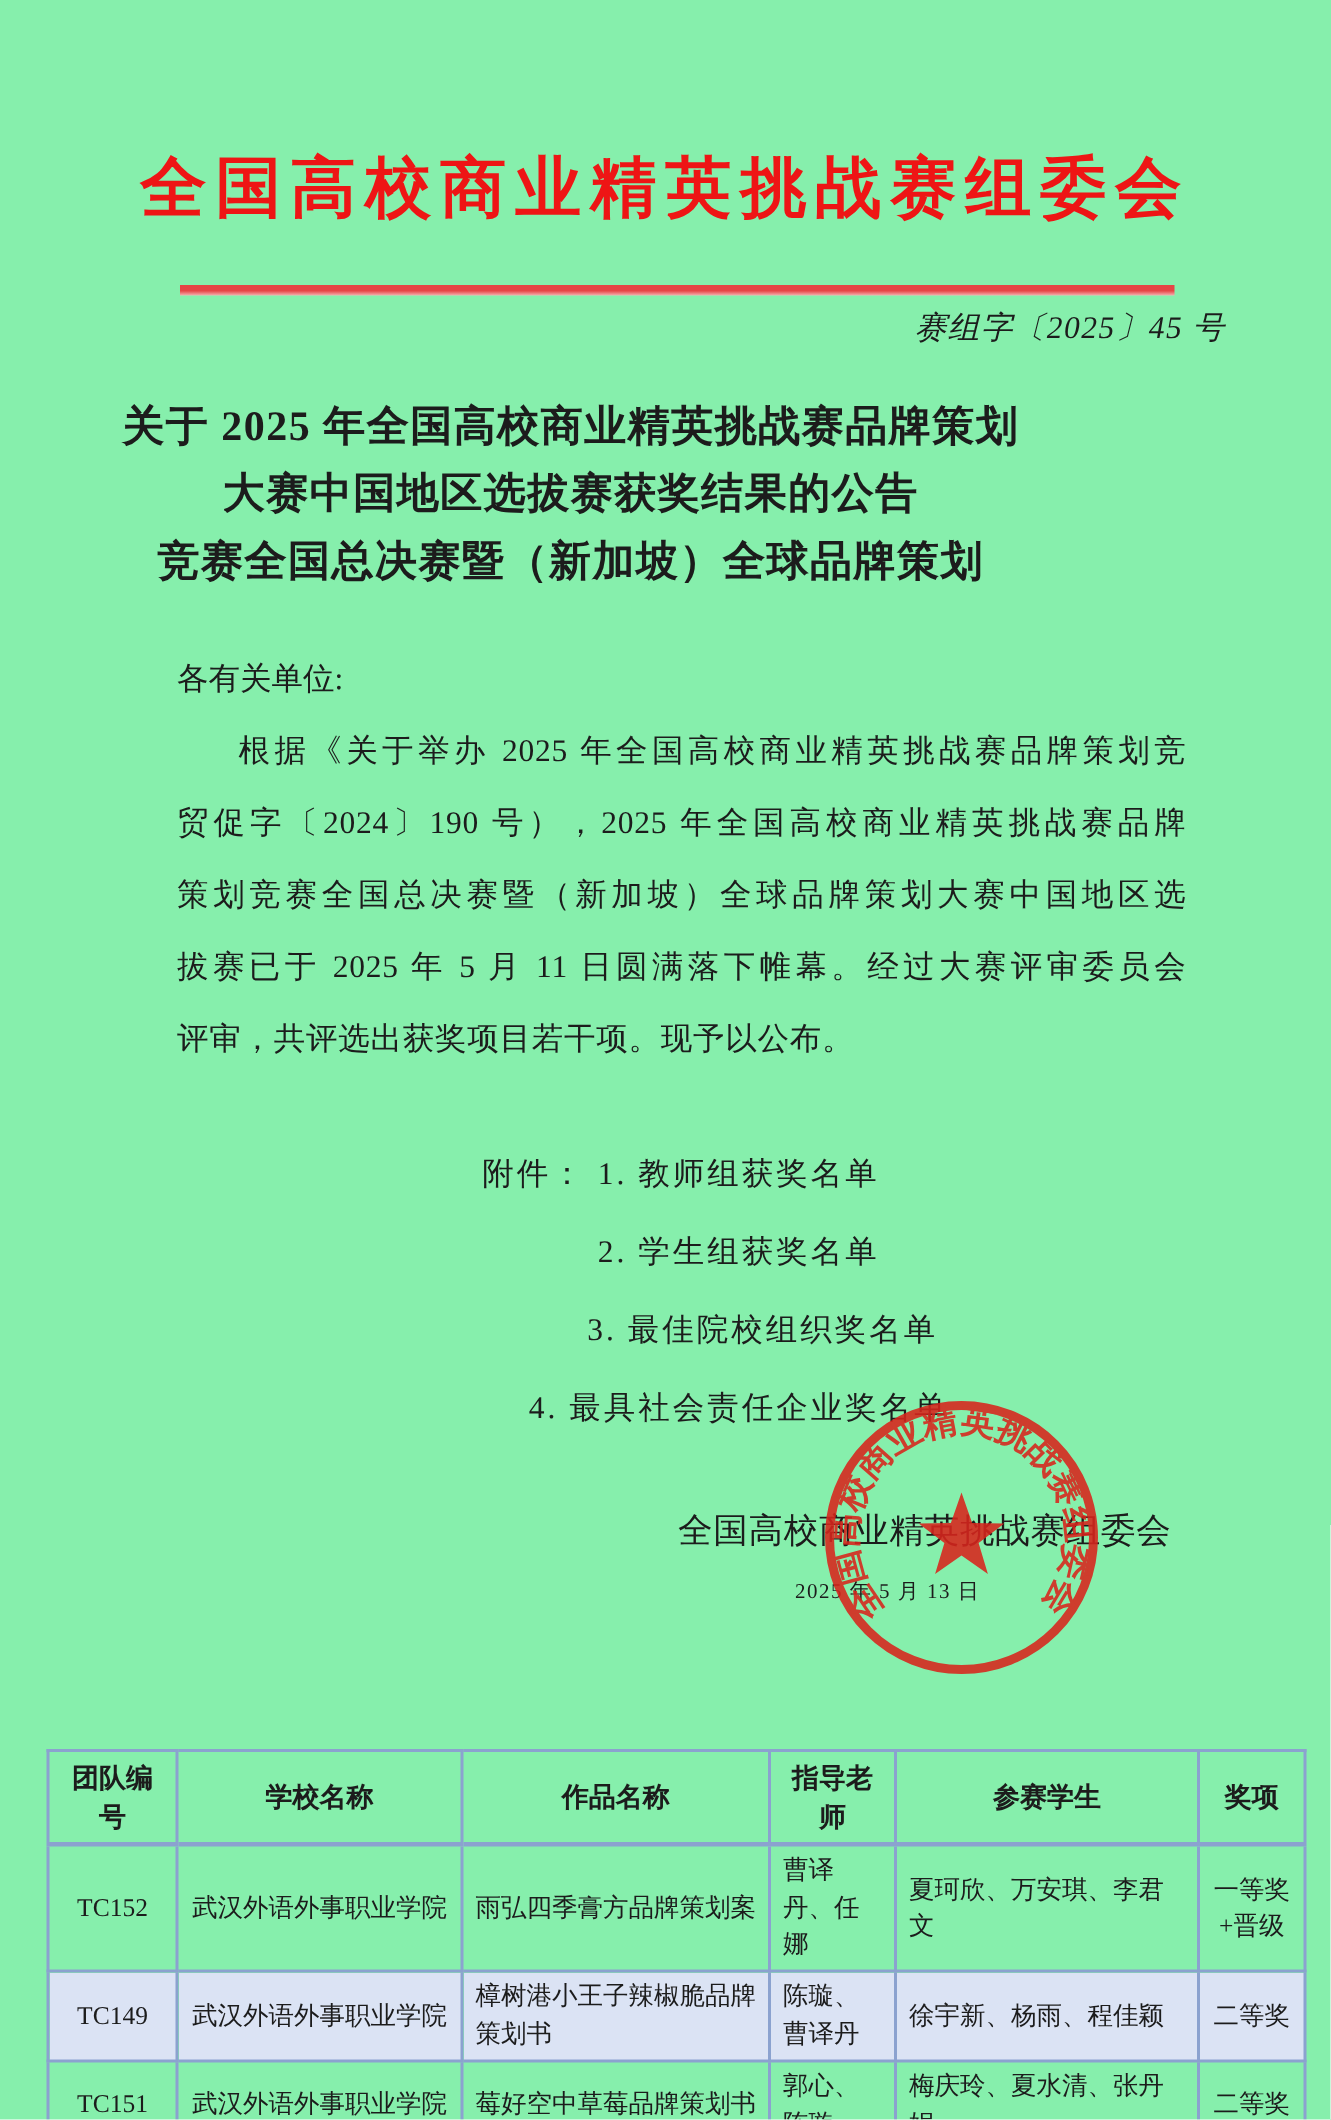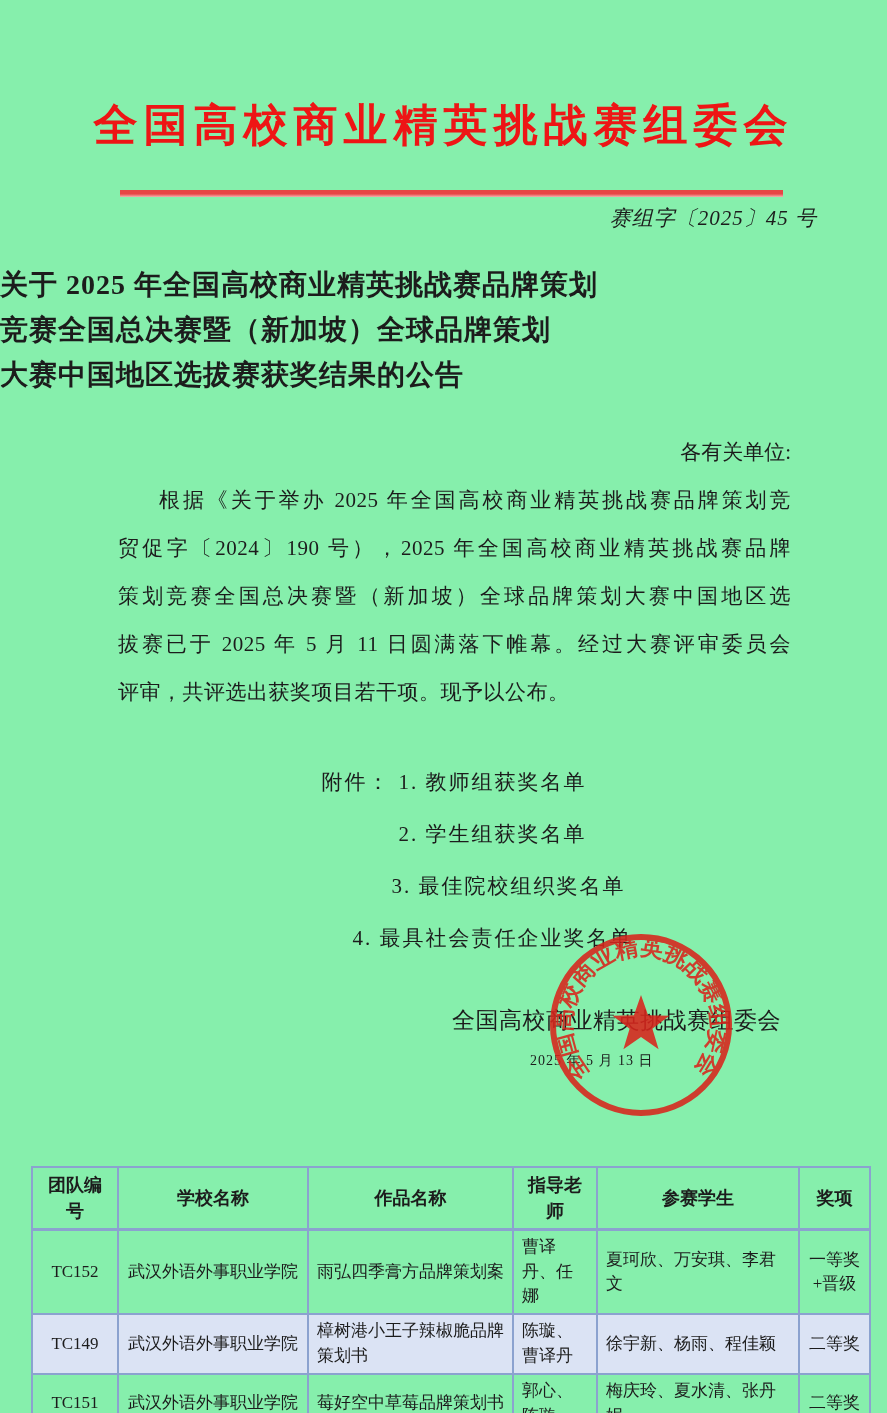--- a/index.html
+++ b/index.html
@@ -21,31 +21,31 @@
     white-space:nowrap;
   }
   .red-line{
     position:absolute;top:190px;left:120px;width:663px;height:7px;
     background:linear-gradient(to bottom, var(--divider-red,#e64545) 0%, var(--divider-red,#e64545) 55%, #f4b2b2 100%);
   }
   .doc-number{
     position:absolute;top:204px;right:70px;font-size:21px;letter-spacing:1px;white-space:nowrap;font-style:italic;
   }
   .doc-title{
-    position:absolute;top:262px;left:0;width:761px;text-align:left;
+    position:absolute;top:262px;left:0;width:761px;text-align:center;
     font-size:28px;font-weight:bold;line-height:45px;letter-spacing:1px;
   }
   .body-block{
     position:absolute;top:428px;left:118px;width:673px;
     font-size:21px;line-height:48px;
   }
   .bl{text-align:justify;text-align-last:justify;letter-spacing:0.5px;}
   .bl.first{text-indent:41px;}
   .bl.last{text-align-last:left;}
-  .sal{text-align:right;}
+  .sal{text-align:left;}
   .attach-block{
     position:absolute;top:756px;left:170px;width:560px;
     font-size:21px;line-height:52px;letter-spacing:2px;text-align:center;
   }
   .arow{white-space:nowrap;}
   .arow .alabel{display:inline-block;width:85px;letter-spacing:2px;}
   .arow.indent{margin-left:85px;}
   .arow.indent.i3{margin-left:117px;}
   .signature{
     position:absolute;top:1005px;left:452px;font-size:23px;letter-spacing:0.5px;white-space:nowrap;
@@ -84,22 +84,22 @@
 <div class="page">
 
   <div class="org-title">全国高校商业精英挑战赛组委会</div>
 
   <div class="red-line"></div>
 
   <div class="doc-number">赛组字〔2025〕45 号</div>
 
   <div class="doc-title">
     <div>关于 2025 年全国高校商业精英挑战赛品牌策划</div>
+    <div>大赛中国地区选拔赛获奖结果的公告</div>
     <div>竞赛全国总决赛暨（新加坡）全球品牌策划</div>
-    <div>大赛中国地区选拔赛获奖结果的公告</div>
   </div>
 
   <div class="body-block">
     <div class="sal">各有关单位:</div>
     <div class="bl first">根据《关于举办 2025 年全国高校商业精英挑战赛品牌策划竞</div>
     <div class="bl">贸促字〔2024〕190 号），2025 年全国高校商业精英挑战赛品牌</div>
     <div class="bl">策划竞赛全国总决赛暨（新加坡）全球品牌策划大赛中国地区选</div>
     <div class="bl">拔赛已于 2025 年 5 月 11 日圆满落下帷幕。经过大赛评审委员会</div>
     <div class="bl last">评审，共评选出获奖项目若干项。现予以公布。</div>
   </div>

